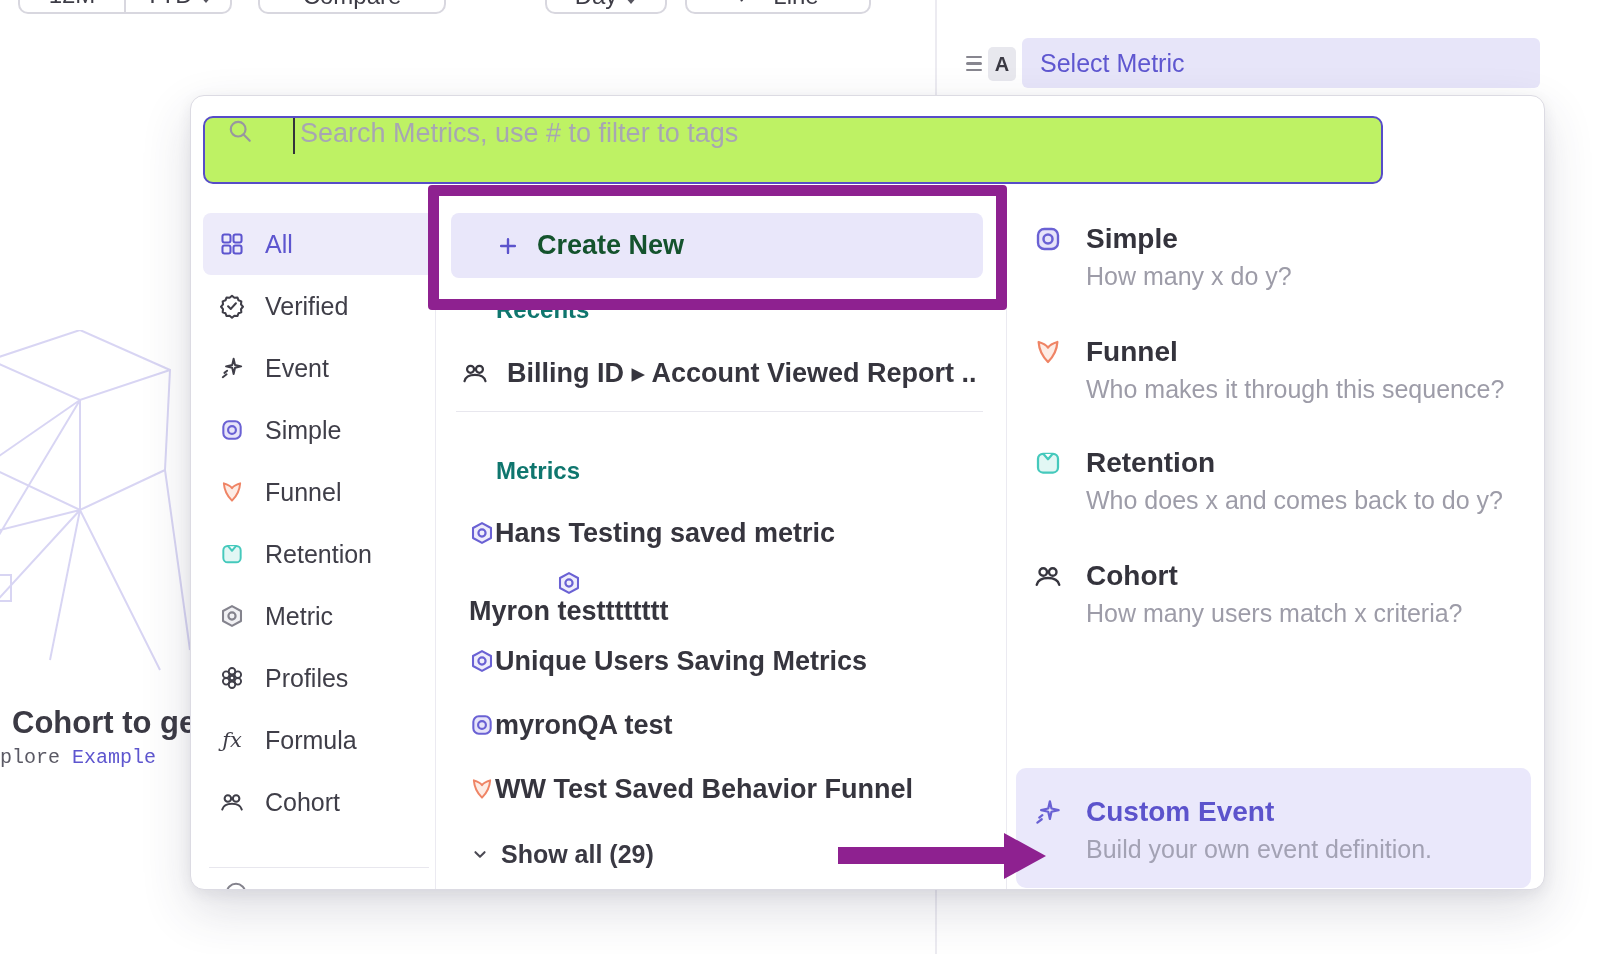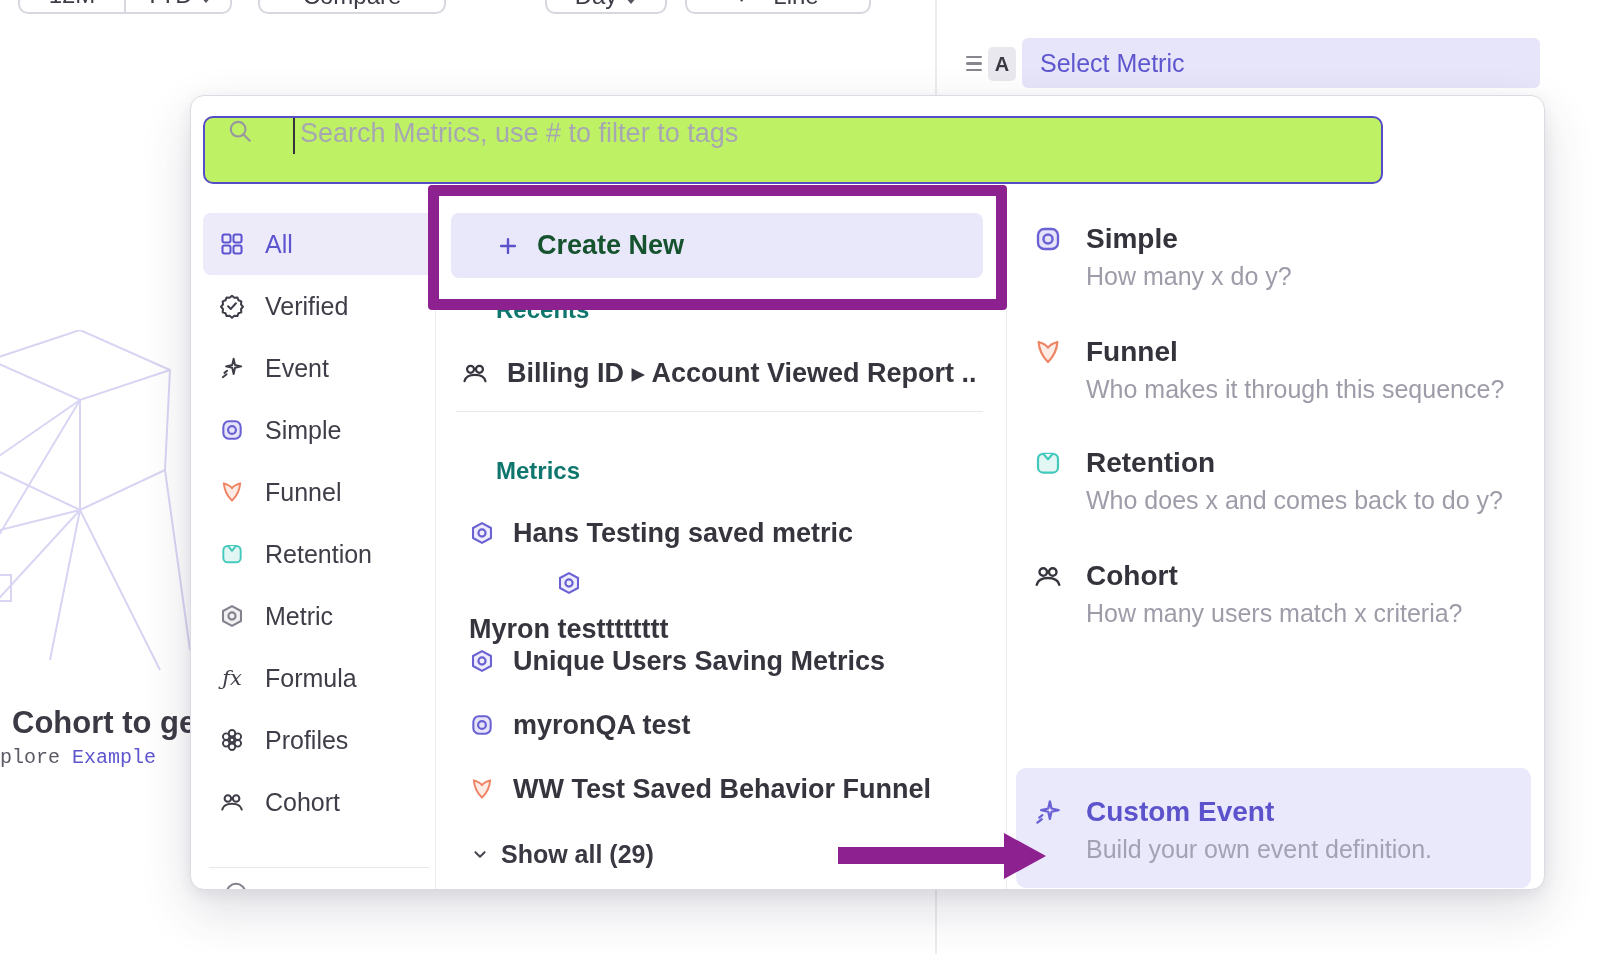--- a/index.html
+++ b/index.html
@@ -59,21 +59,21 @@
   .partial-icon { margin:12px 0 0 20px; }
   
   .create-btn { position:absolute; left:260px; top:117px; width:532px; height:65px; background:#e9e7fa;
     border-radius:8px; display:flex; align-items:center; padding-left:44px; gap:16px;
     font-size:27px; font-weight:600; color:#14532d; }
   .sec-label { position:absolute; left:277px; font-size:24px; font-weight:600; color:#0f766e;margin-left:28px; }
   .recent-row { position:absolute; left:270px; top:250px; height:54px; display:flex; align-items:center; gap:18px;
     font-size:27px; font-weight:600; color:#36353e; }
   .recent-row .rlabel { max-width:468px; white-space:nowrap; overflow:hidden; }
   .mid-divider { position:absolute; left:265px; top:315px; width:527px; height:1px; background:#e8e7ee; }
-  .metric-row { position:absolute; left:278px; height:54px; display:flex; align-items:center; gap:18px;
+  .metric-row { position:absolute; left:278px; height:54px; display:flex; align-items:center; 
     font-size:27px; font-weight:600; color:#36353e; }
   .show-all { position:absolute; left:278px; top:735px; height:46px; display:flex; align-items:center; gap:10px;
     font-size:25px; font-weight:600; color:#3a3943; }
   
   .type-item { position:absolute; left:825px; width:515px; display:flex; gap:23px; padding-left:17px; }
   .ticon { width:30px; height:30px; flex:none; margin-top:3px; display:flex; }
   .ttitle { font-size:28px; font-weight:600; color:#34333c; line-height:36px; }
   .tdesc { font-size:25px; color:#9d9ca8; margin-top:5px; }
   .custom-item { position:absolute; left:825px; top:672px; width:515px; height:120px; background:#eae8fb;
     border-radius:10px; display:flex; gap:23px; padding:26px 0 0 17px; }
@@ -215,40 +215,40 @@
         <span class="cicon">
           <svg width="26" height="26" viewBox="0 0 24 24">
               <path d="M12 2.8 L20.3 7.4 V16.6 L12 21.2 L3.7 16.6 V7.4 Z" fill="#f1f1f4" stroke="#84838d" stroke-width="1.9" stroke-linejoin="round"></path>
               <circle cx="12" cy="12" r="3.3" fill="none" stroke="#84838d" stroke-width="2"></circle>
             </svg>
         </span>
         <span>Metric</span>
       </div>
       <div class="cat-row">
         <span class="cicon">
-          <span class="formula-glyph">ƒx</span>
-        </span>
-        <span>Formula</span>
-      </div>
-      <div class="cat-row">
-        <span class="cicon">
           <svg width="26" height="26" viewBox="0 0 24 24" fill="none" stroke="#3f3e48" stroke-width="1.7">
               <circle cx="12" cy="5.8" r="3"></circle>
               <circle cx="17.4" cy="8.9" r="3"></circle>
               <circle cx="17.4" cy="15.1" r="3"></circle>
               <circle cx="12" cy="18.2" r="3"></circle>
               <circle cx="6.6" cy="15.1" r="3"></circle>
               <circle cx="6.6" cy="8.9" r="3"></circle>
               <circle cx="12" cy="12" r="2.1"></circle>
             </svg>
         </span>
         <span>Profiles</span>
       </div>
       <div class="cat-row">
         <span class="cicon">
+          <span class="formula-glyph">ƒx</span>
+        </span>
+        <span>Formula</span>
+      </div>
+      <div class="cat-row">
+        <span class="cicon">
           <svg width="26" height="26" viewBox="0 0 24 24" fill="none" stroke="#3f3e48" stroke-width="1.9" stroke-linecap="round">
               <circle cx="8.2" cy="8.8" r="3"></circle>
               <circle cx="15.8" cy="8.8" r="3"></circle>
               <path d="M3 19 C4 14.9 7.4 13.6 12 13.6 C16.6 13.6 20 14.9 21 19"></path>
             </svg>
         </span>
         <span>Cohort</span>
       </div>
       <div class="cat-divider"></div>
       <div class="partial-icon">

